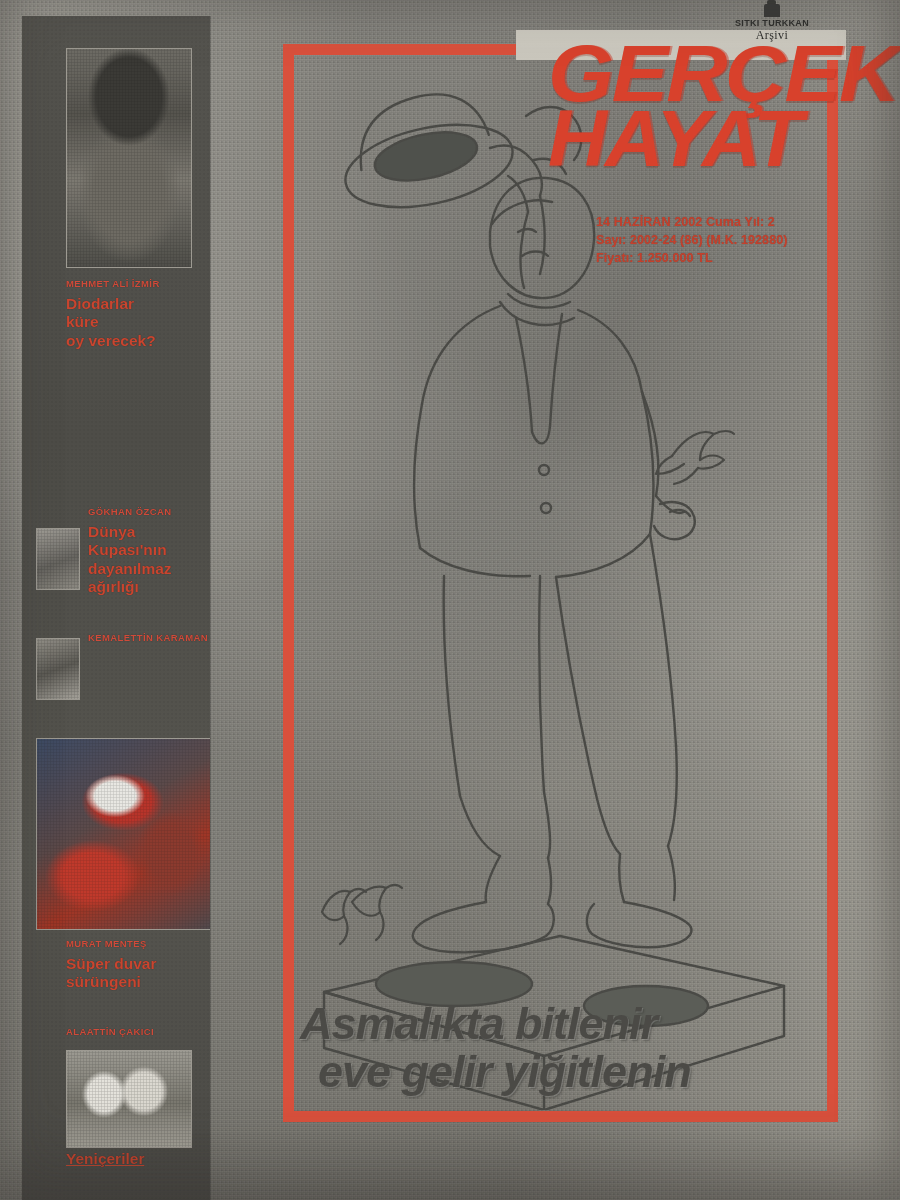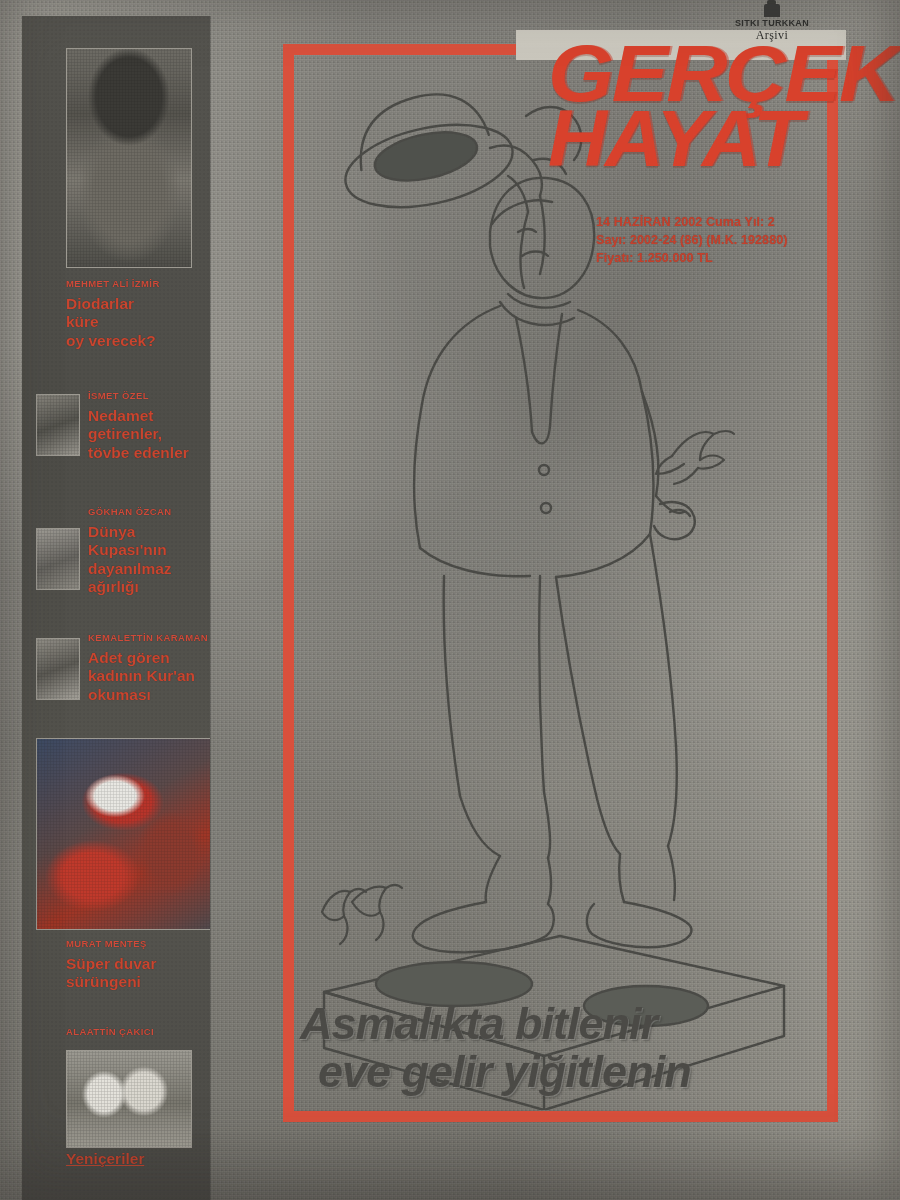--- a/index.html
+++ b/index.html
@@ -336,54 +336,40 @@
 
     <div class="sb-block" style="top:262px; width:132px;">
       <div class="txt">
         <div class="byline">MEHMET ALİ İZMİR</div>
         <div class="headline" style="white-space:pre-line;">Diodarlar
 küre
 oy verecek?</div>
       </div>
     </div>
 
-    <div class="sb-block with-thumb" style="top:374px; width:170px;">
-      <div class="thumb sq">
-        <div class="thumb-img" style="background:linear-gradient(160deg,#8b8880 0%,#55544e 50%,#9a978f 100%);"></div>
-      </div>
-      <div class="txt">
-        <div class="byline">İSMET ÖZEL</div>
-        <div class="headline" style="white-space:pre-line;">Nedamet
-getirenler,
-tövbe edenler</div>
-      </div>
-    </div>
 
     <div class="sb-block with-thumb" style="top:490px; width:170px;">
       <div class="thumb sq" style="top:22px;">
         <div class="thumb-img" style="background:linear-gradient(160deg,#a3a099 0%,#676560 55%,#8e8b83 100%);"></div>
       </div>
       <div class="txt">
         <div class="byline">GÖKHAN ÖZCAN</div>
         <div class="headline" style="white-space:pre-line;">Dünya
 Kupası'nın
 dayanılmaz
 ağırlığı</div>
       </div>
     </div>
 
     <div class="sb-block with-thumb" style="top:616px; width:176px;">
       <div class="thumb sq" style="top:6px;">
         <div class="thumb-img" style="background:linear-gradient(160deg,#96938b 0%,#5d5b55 50%,#a5a29a 100%);"></div>
       </div>
       <div class="txt">
         <div class="byline">KEMALETTİN KARAMAN</div>
-        <div class="headline" style="white-space:pre-line;">Adet gören
-kadının Kur'an
-okuması</div>
       </div>
     </div>
 
     <div class="thumb sb-spider">
       <div class="thumb-img"></div>
     </div>
 
     <div class="sb-block" style="top:922px; left:44px; width:150px;">
       <div class="txt">
         <div class="byline">MURAT MENTEŞ</div>

